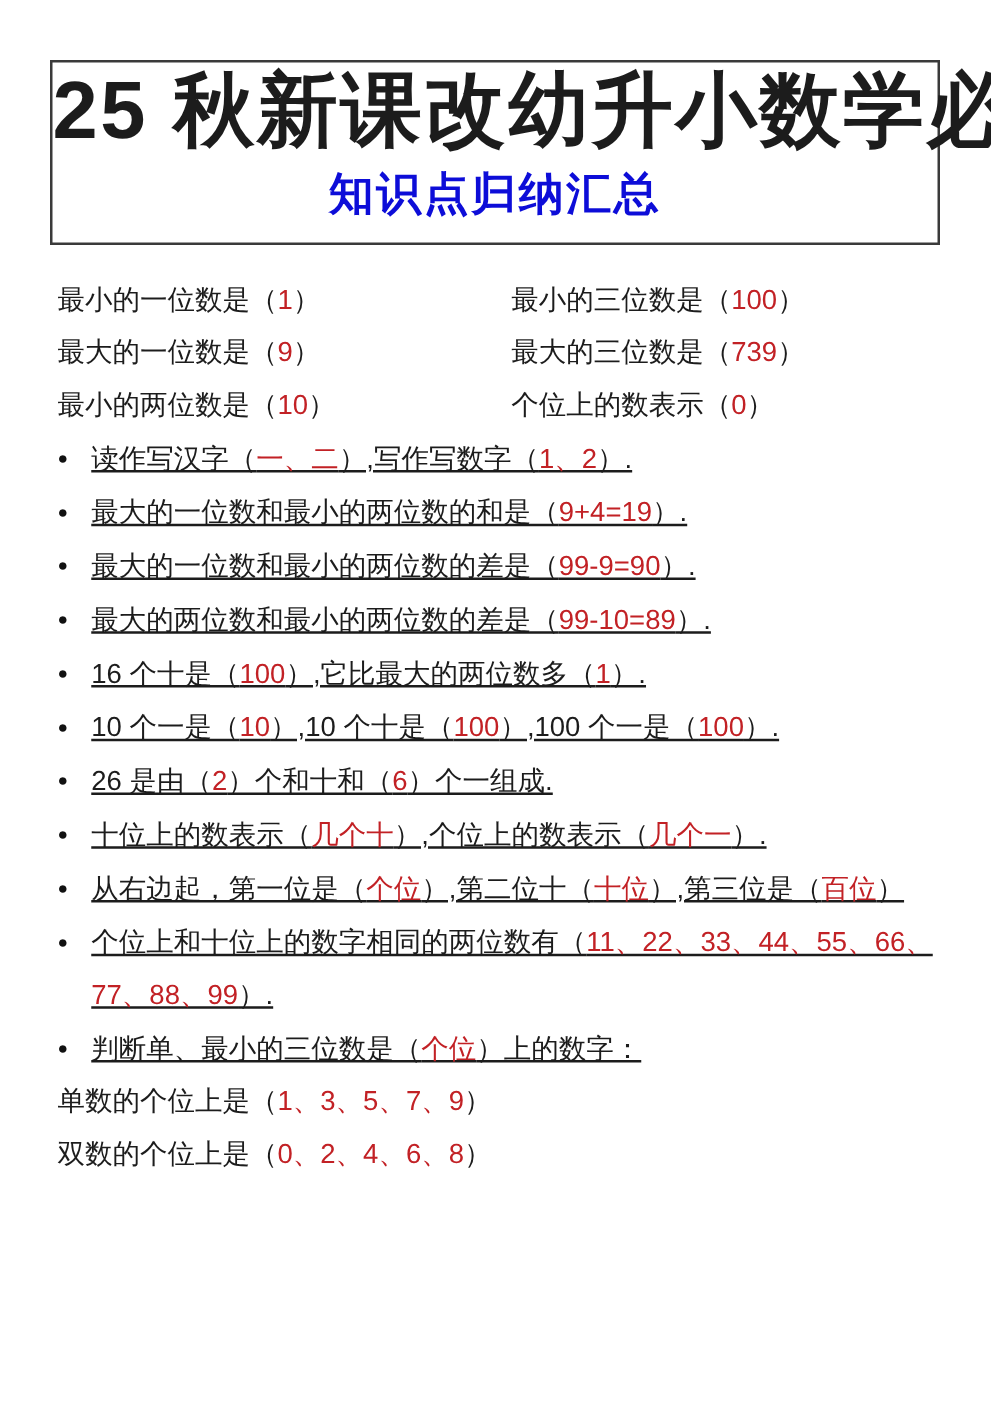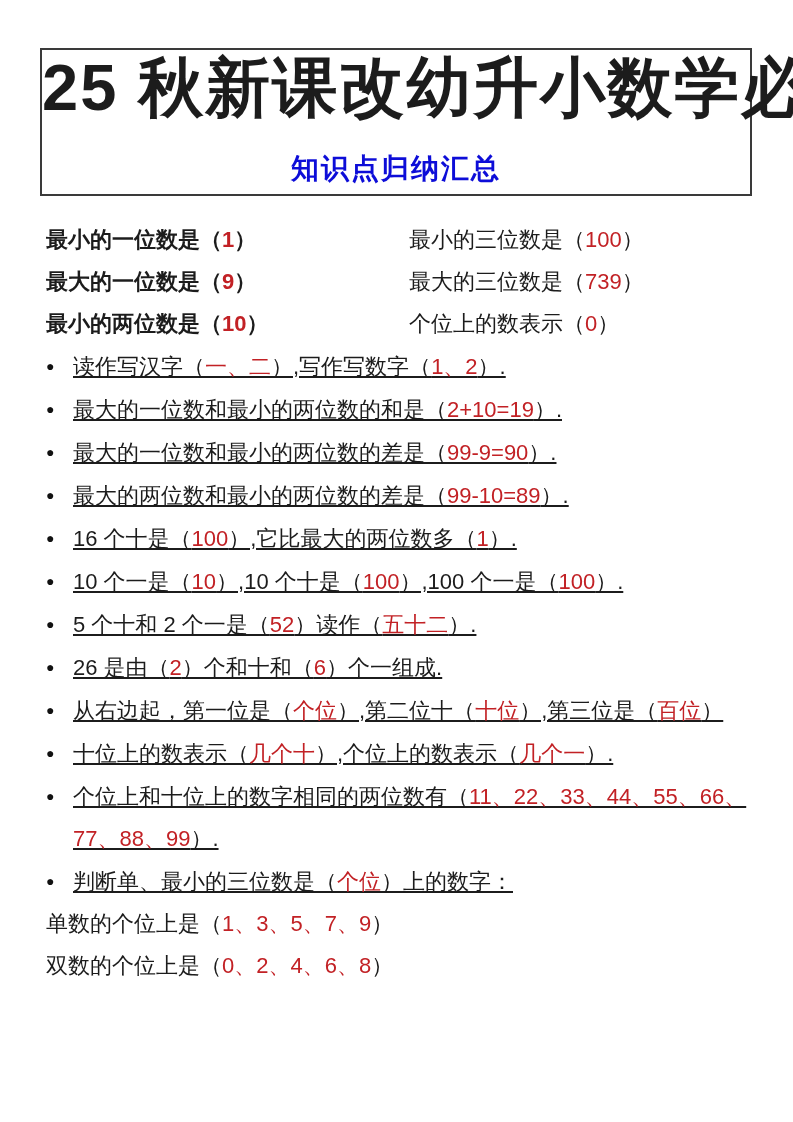--- a/index.html
+++ b/index.html
@@ -24,38 +24,38 @@
   }
   .heading {
     margin-top: 8px;
     font-size: 65px;
     font-weight: 700;
     line-height: 60px;
     letter-spacing: 2px;
     white-space: nowrap;
   }
   .subtitle {
-    margin-top: 32px;
-    font-size: 28px;
+    margin-top: 18px;
+    font-size: 36px;
     font-weight: 700;
     line-height: 38px;
     font-family: Liberation Sans, sans-serif;
     color: var(--subtitle-blue, #0d0dd8);
     letter-spacing: 2px;
   }
   .content {
     position: absolute;
     left: 46px;
     top: 219px;
     width: 716px;
     font-size: 22px;
     line-height: 42px;
   }
   .grid-row { display: flex; }
-  .cell-left { width: 363px; flex: none; font-weight: bold; }
+  .cell-left { width: 363px; flex: none; }
   .cell-right { flex: 1; }
   .b-line {
     padding-left: 27px;
     text-indent: -27px;
     text-decoration: underline;
   }
   .bullet {
     display: inline-block;
     width: 27px;
     text-indent: 0;
@@ -84,29 +84,28 @@
           <div class="cell-left"><span class="blk">最大的一位数是（</span><span class="red">9</span><span class="blk">）</span></div>
           <div class="cell-right"><span class="blk">最大的三位数是（</span><span class="red">739</span><span class="blk">）</span></div>
         </div>
         <div class="grid-row">
           <div class="cell-left"><span class="blk">最小的两位数是（</span><span class="red">10</span><span class="blk">）</span></div>
           <div class="cell-right"><span class="blk">个位上的数表示（</span><span class="red">0</span><span class="blk">）</span></div>
         </div>
       </div>
     <div id="bullet-list">
         <div class="b-line"><span class="bullet">●</span><span class="blk">读作写汉字（</span><span class="red">一、二</span><span class="blk">）,写作写数字（</span><span class="red">1、2</span><span class="blk">）.</span></div>
-        <div class="b-line"><span class="bullet">●</span><span class="blk">最大的一位数和最小的两位数的和是（</span><span class="red">2+10=19</span><span class="blk">）.</span></div>
+        <div class="b-line"><span class="bullet">●</span><span class="blk">最大的一位数和最小的两位数的和是（</span><span class="red">9+4=19</span><span class="blk">）.</span></div>
         <div class="b-line"><span class="bullet">●</span><span class="blk">最大的一位数和最小的两位数的差是（</span><span class="red">99-9=90</span><span class="blk">）.</span></div>
         <div class="b-line"><span class="bullet">●</span><span class="blk">最大的两位数和最小的两位数的差是（</span><span class="red">99-10=89</span><span class="blk">）.</span></div>
         <div class="b-line"><span class="bullet">●</span><span class="blk">16 个十是（</span><span class="red">100</span><span class="blk">）,它比最大的两位数多（</span><span class="red">1</span><span class="blk">）.</span></div>
         <div class="b-line"><span class="bullet">●</span><span class="blk">10 个一是（</span><span class="red">10</span><span class="blk">）,10 个十是（</span><span class="red">100</span><span class="blk">）,100 个一是（</span><span class="red">100</span><span class="blk">）.</span></div>
-        <div class="b-line"><span class="bullet">●</span><span class="blk">5 个十和 2 个一是（</span><span class="red">52</span><span class="blk">）读作（</span><span class="red">五十二</span><span class="blk">）.</span></div>
         <div class="b-line"><span class="bullet">●</span><span class="blk">26 是由（</span><span class="red">2</span><span class="blk">）个和十和（</span><span class="red">6</span><span class="blk">）个一组成.</span></div>
+        <div class="b-line"><span class="bullet">●</span><span class="blk">十位上的数表示（</span><span class="red">几个十</span><span class="blk">）,个位上的数表示（</span><span class="red">几个一</span><span class="blk">）.</span></div>
         <div class="b-line"><span class="bullet">●</span><span class="blk">从右边起，第一位是（</span><span class="red">个位</span><span class="blk">）,第二位十（</span><span class="red">十位</span><span class="blk">）,第三位是（</span><span class="red">百位</span><span class="blk">）</span></div>
-        <div class="b-line"><span class="bullet">●</span><span class="blk">十位上的数表示（</span><span class="red">几个十</span><span class="blk">）,个位上的数表示（</span><span class="red">几个一</span><span class="blk">）.</span></div>
         <div class="b-line"><span class="bullet">●</span><span class="blk">个位上和十位上的数字相同的两位数有（</span><span class="red">11、22、33、44、55、66、77、88、99</span><span class="blk">）.</span></div>
         <div class="b-line"><span class="bullet">●</span><span class="blk">判断单、最小的三位数是（</span><span class="red">个位</span><span class="blk">）上的数字：</span></div>
       </div>
     <div id="footer-lines">
         <div><span class="blk">单数的个位上是（</span><span class="red">1、3、5、7、9</span><span class="blk">）</span></div>
         <div><span class="blk">双数的个位上是（</span><span class="red">0、2、4、6、8</span><span class="blk">）</span></div>
       </div>
   </div>
 </div>
 

